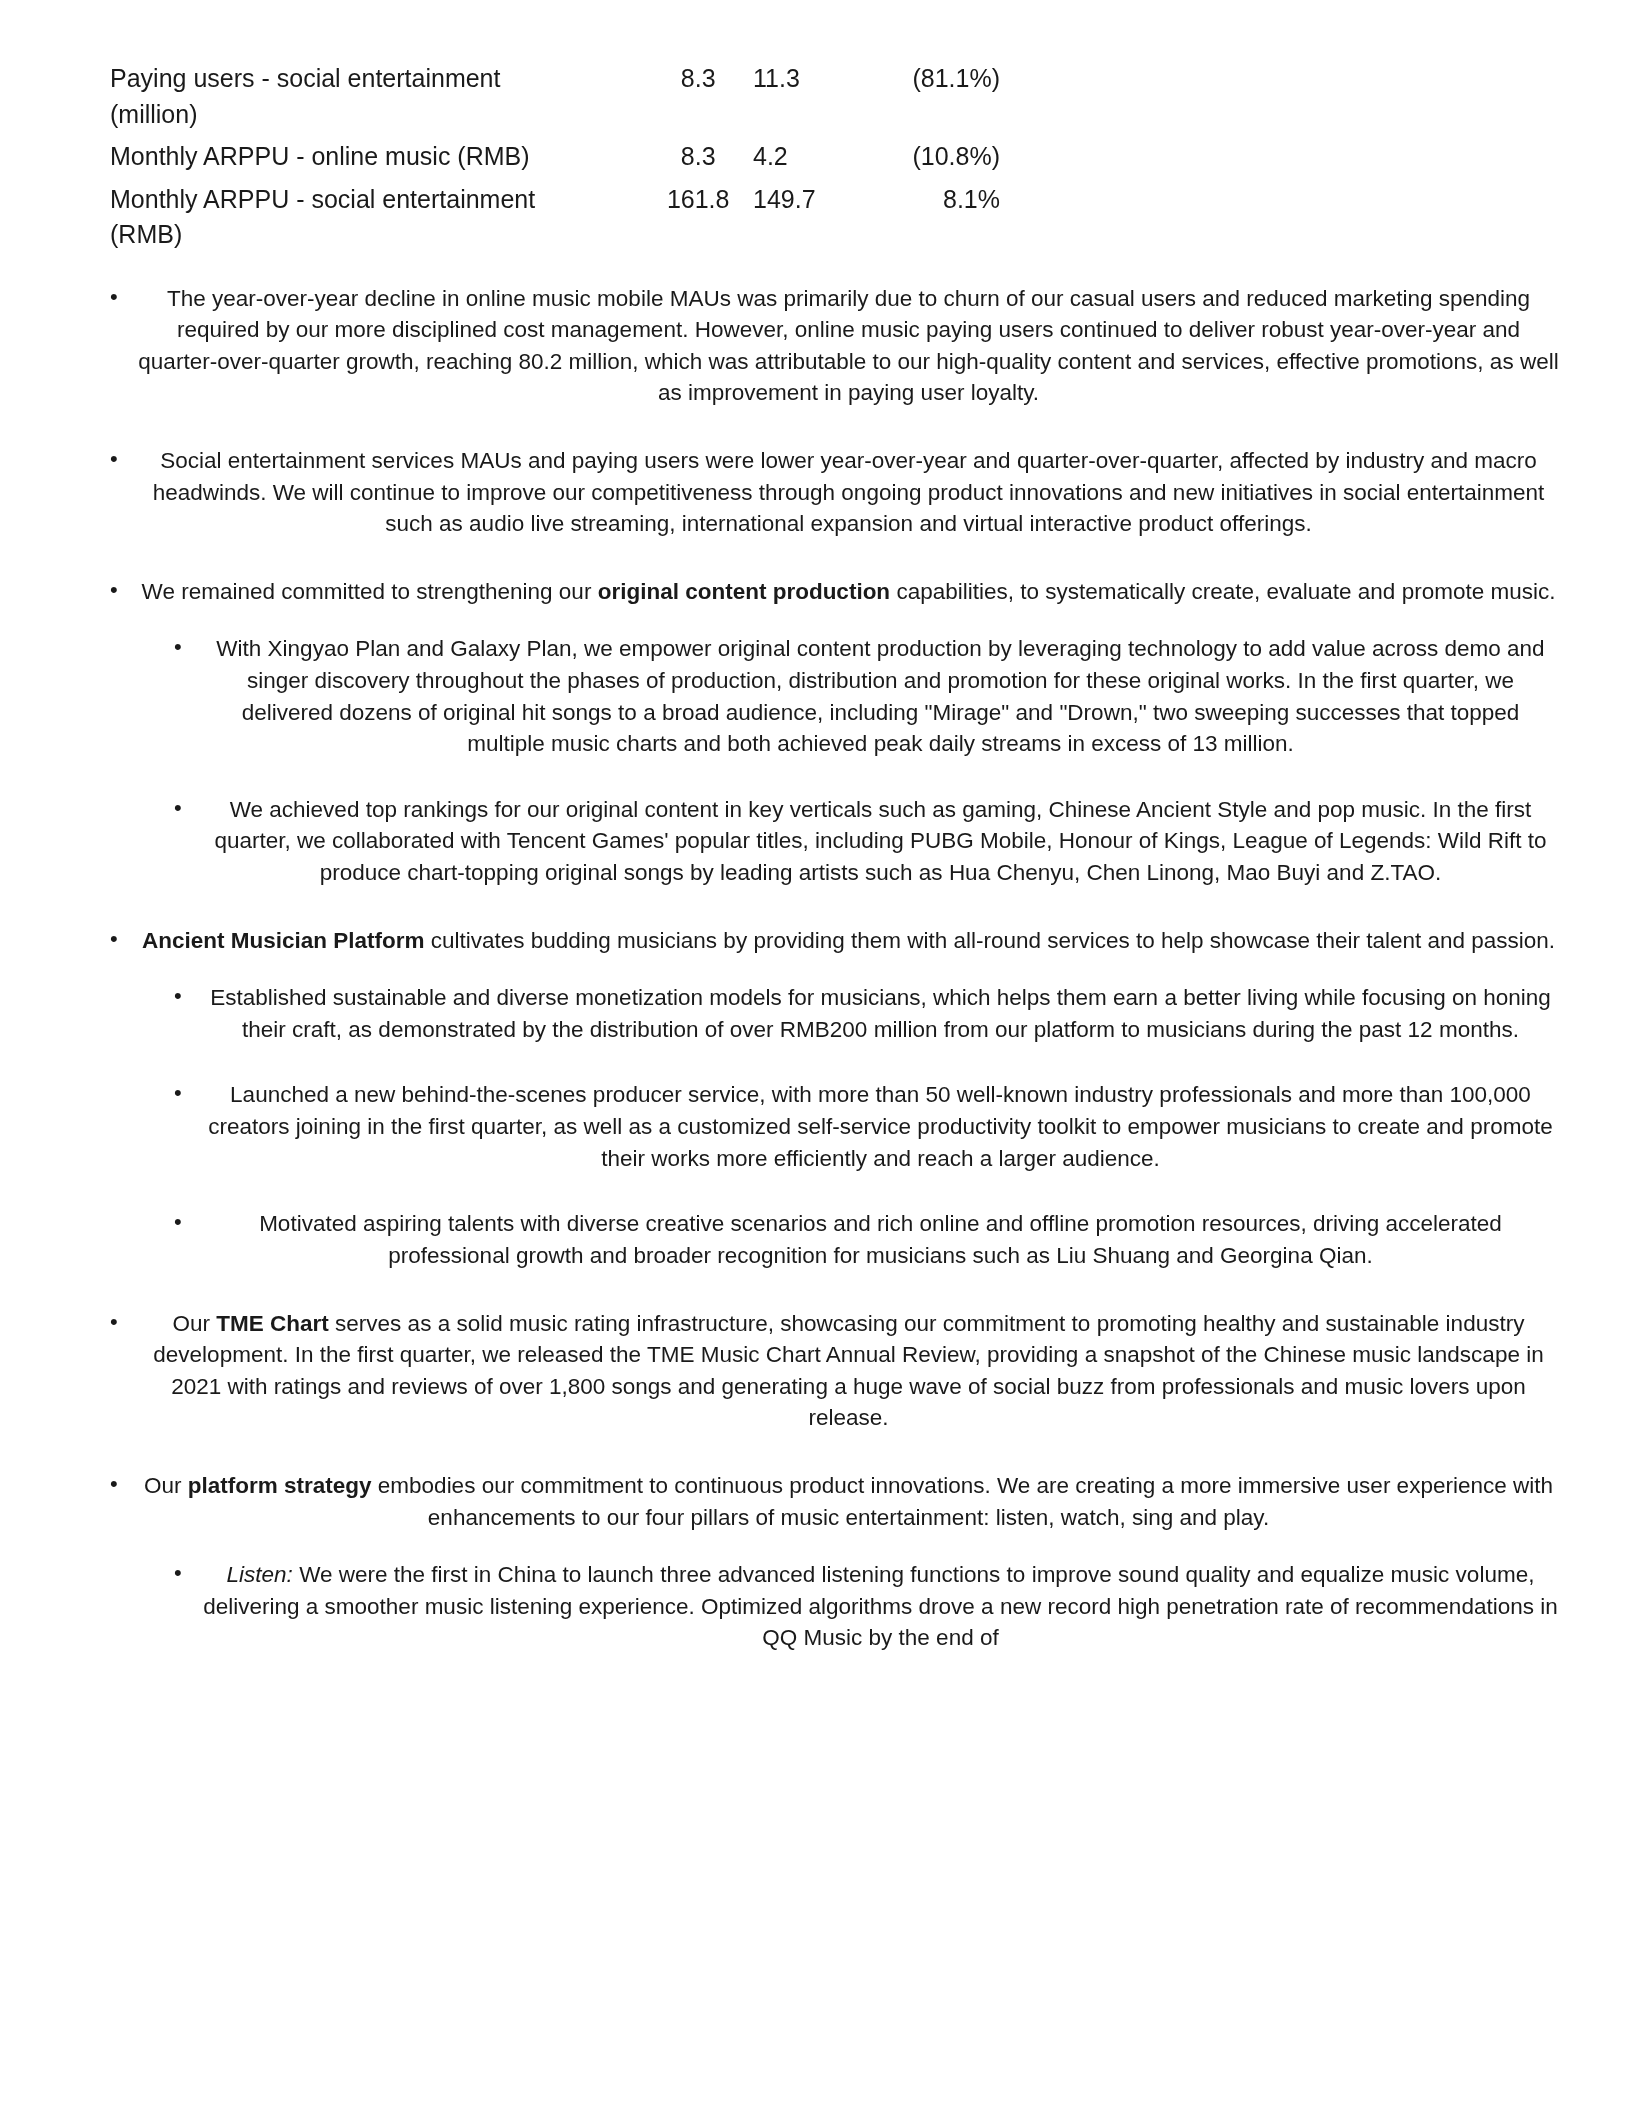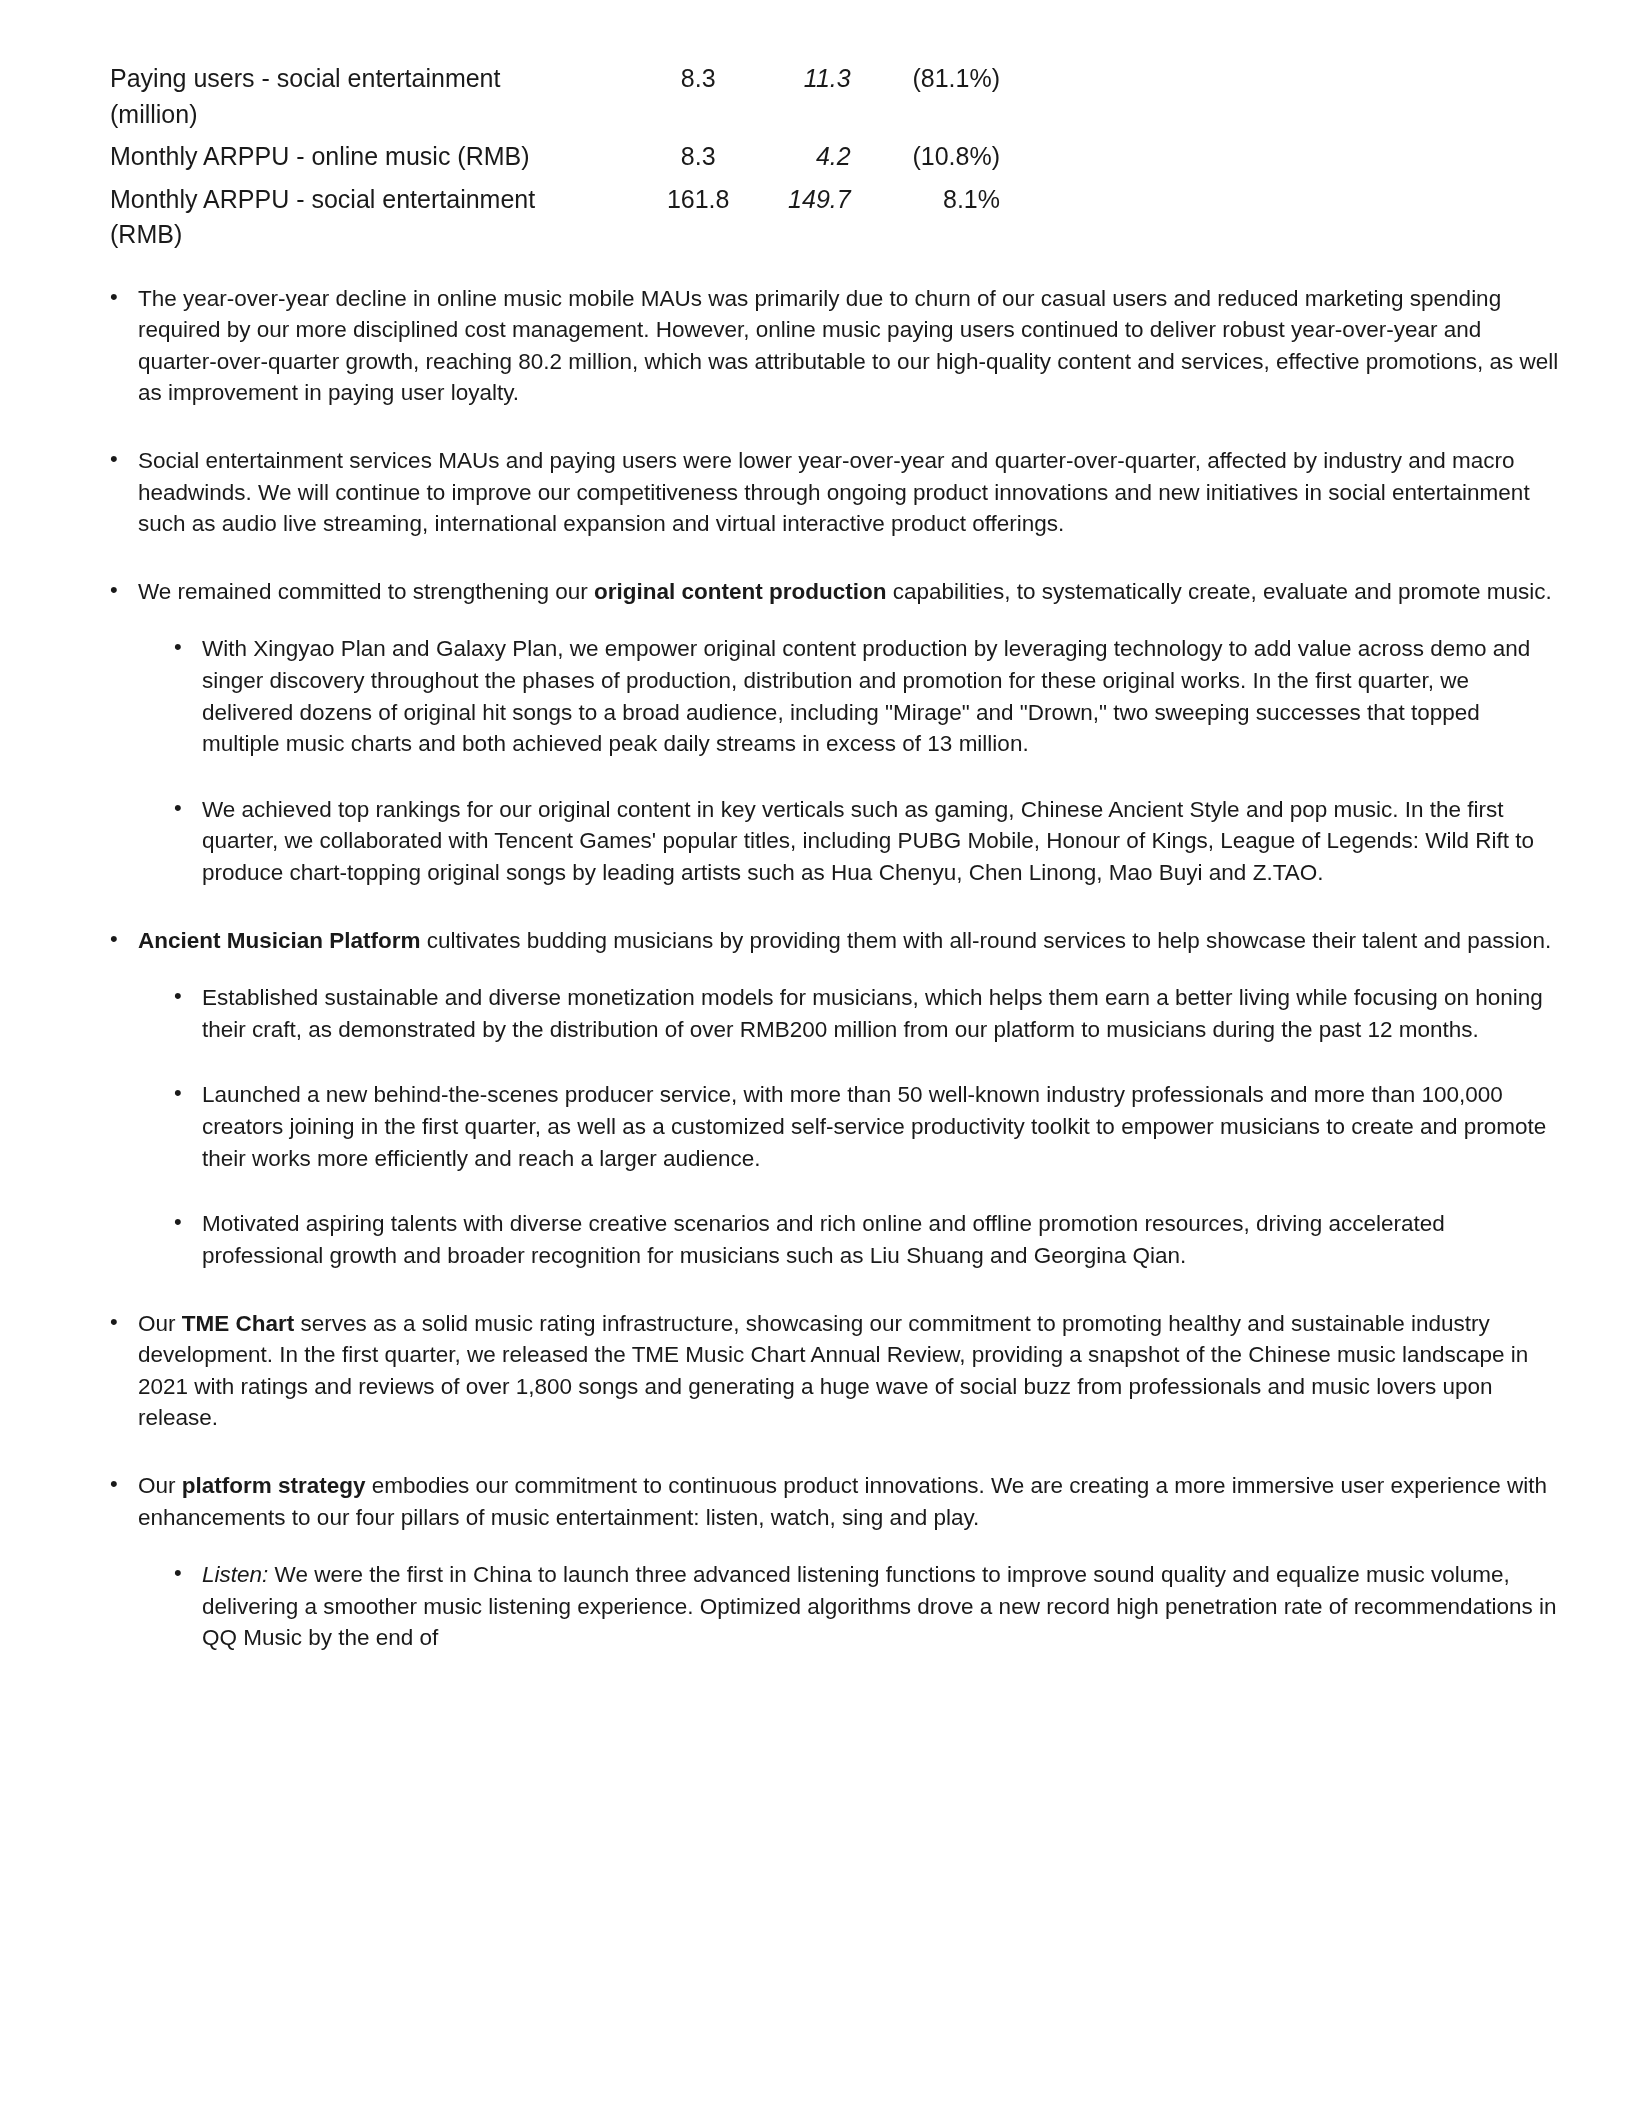--- a/index.html
+++ b/index.html
@@ -39,44 +39,43 @@
     width: 500px;
     text-align: left;
     padding-right: 10px;
   }
   .metrics-table td.num {
     text-align: center;
     width: 92px;
     padding-right: 6px;
   }
   .metrics-table td.num2 {
-    text-align: right;
+    text-align: left;
     width: 92px;
     padding-right: 6px;
-    font-style: italic;
   }
   .metrics-table td.chg {
     text-align: right;
     width: 135px;
     padding-right: 10px;
   }
 
   
   ul.lvl1 {
     list-style: none;
     margin: 26px 0 0 0;
     padding: 0;
   }
   ul.lvl1 > li {
     position: relative;
     padding-left: 42px;
     margin-bottom: 36px;
     font-size: 22.5px;
     line-height: 1.405;
-    text-align: left;
+    text-align: center;
   }
   ul.lvl1 > li::before {
     content: "\2022";
     position: absolute;
     left: 14px;
     top: -1px;
     font-size: 22px;
     line-height: 1.405;
     color: #1a1a1a;
   }

